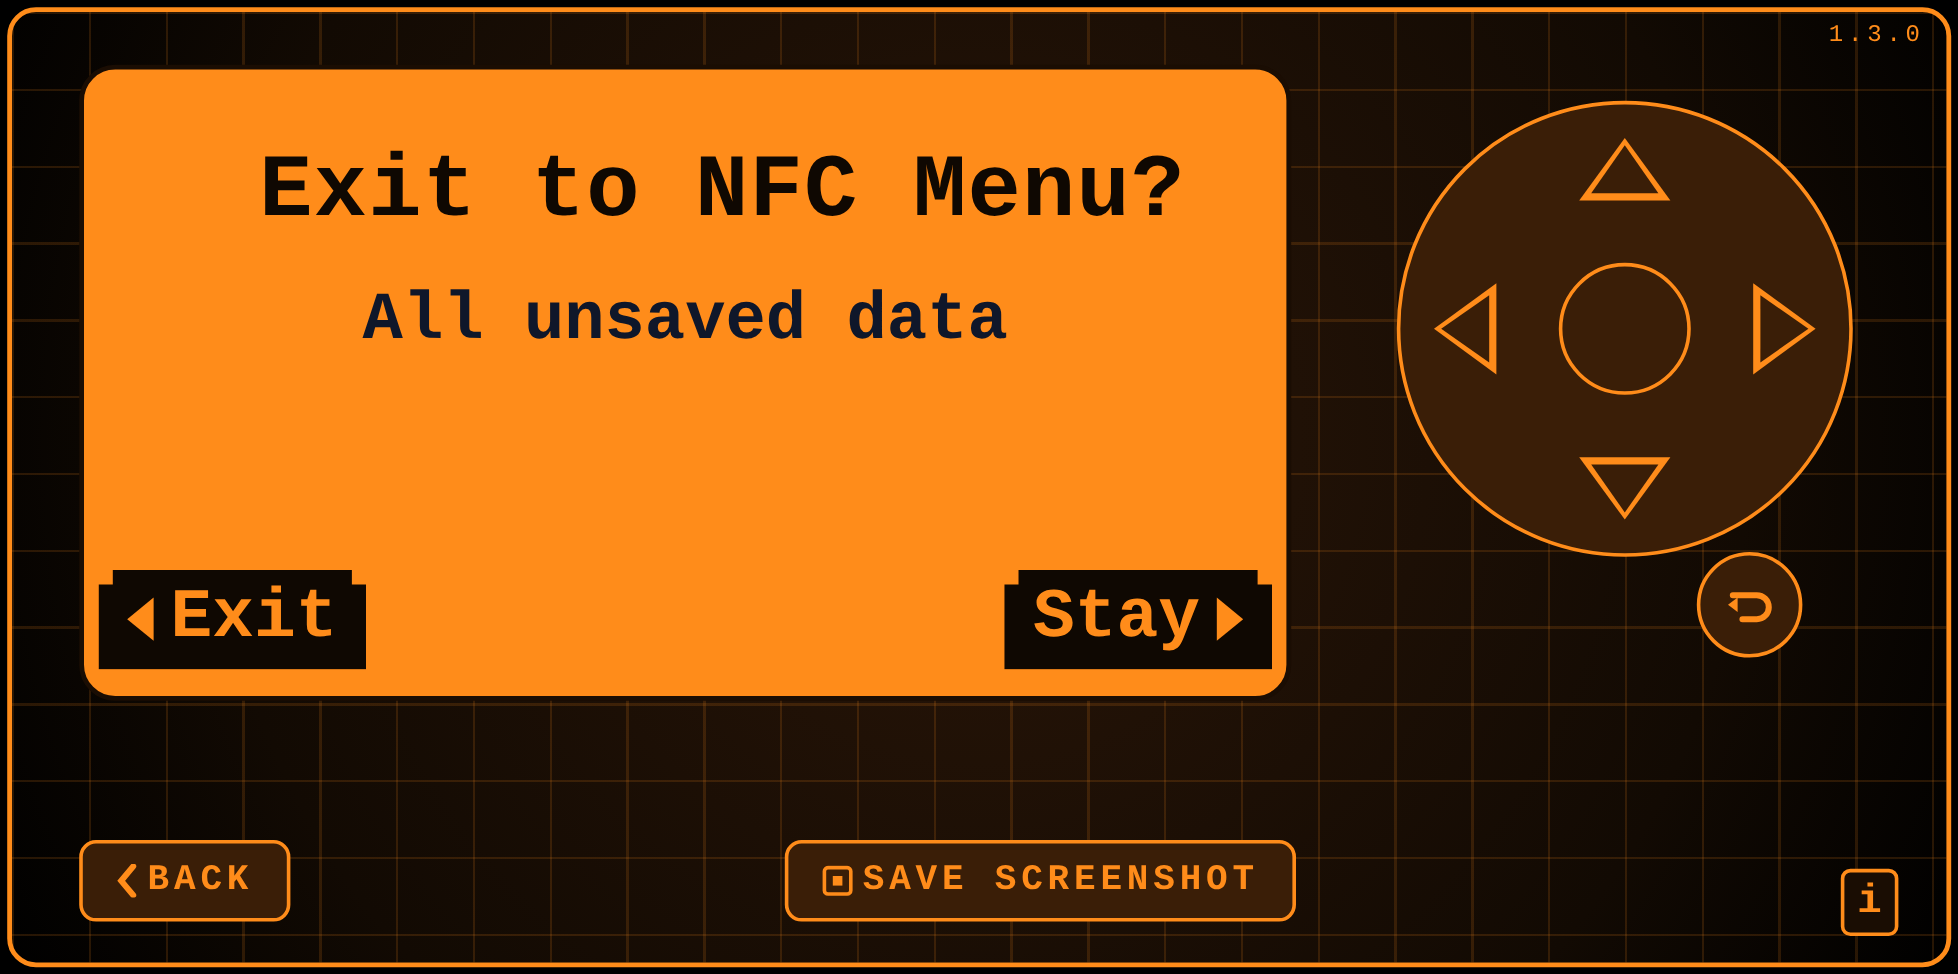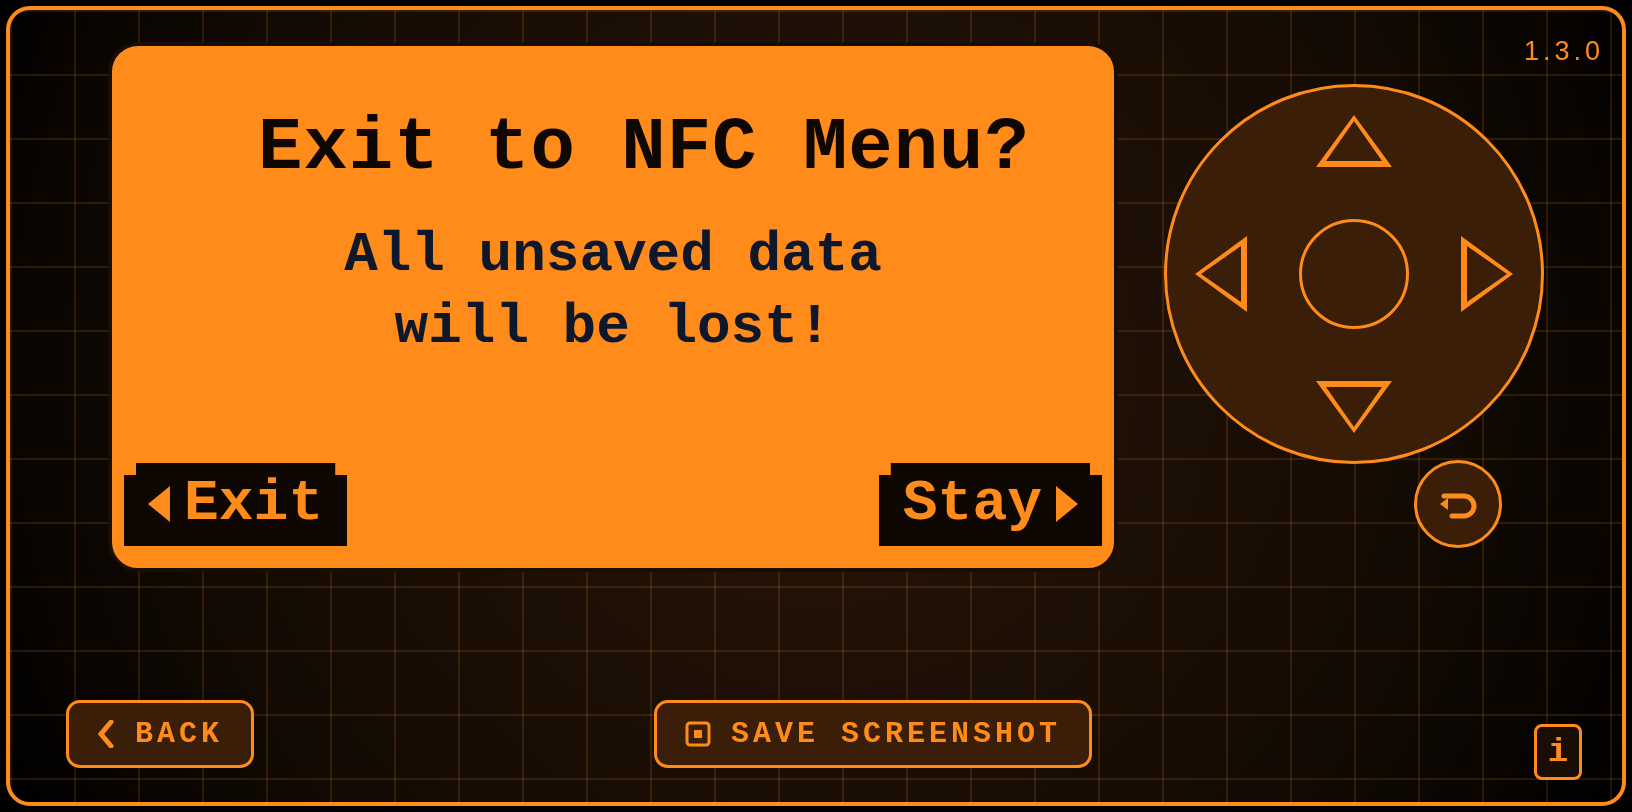--- a/index.html
+++ b/index.html
@@ -20,37 +20,36 @@
     border-radius: 24px;
     background:
       repeating-linear-gradient(to right,  rgba(255,140,26,0.15) 0 2px, transparent 2px 64px),
       repeating-linear-gradient(to bottom, rgba(255,140,26,0.15) 0 2px, transparent 2px 64px),
       radial-gradient(circle at 50% 45%, #2a1608 0%, #120a03 70%, #000 100%);
     overflow: hidden;
   }
 
   .version {
     position: absolute;
-    top: 26px; right: 18px;
-    color: #ff8c1a;
-    font-size: 27px;
+    top: 8px; right: 18px;
+    color: #ff8c1a;
+    font-size: 20px;
     letter-spacing: 4px;
-    font-family: Liberation Sans, sans-serif;
+    font-family: Liberation Mono, monospace;
   }
 
   
   .dialog {
     position: absolute;
-    left: 56px; top: 32px;
+    left: 56px; top: 44px;
     width: 1010px; height: 530px;
     background: #ff8c1a;
     border: 4px solid #1a0d03;
     border-radius: 30px;
     padding: 30px 36px 20px;
-    margin-left: 42px;
   }
   .dialog h1 {
     font-family: "Courier New", monospace;
     font-weight: 900;
     font-size: 74px;
     color: #0f0802;
     letter-spacing: 1px;
     margin: 30px 0 30px 110px;
   }
   .dialog p {
@@ -140,21 +139,21 @@
     bottom: 34px;
     background: #3a1e07;
     border: 3px solid #ff8c1a;
     border-radius: 14px;
     color: #ff8c1a;
     font-family: "Courier New", monospace;
     font-weight: 700;
     font-size: 30px;
     letter-spacing: 4px;
     padding: 14px 28px;
-    display: flex; align-items: center; gap: 20px;
+    display: flex; align-items: center; gap: 8px;
     cursor: pointer;
   }
   .pill.back { left: 56px; }
   .pill.save { left: 644px; }
 
   .info {
     position: absolute;
     bottom: 22px; right: 40px;
     width: 48px; height: 56px;
     border: 3px solid #ff8c1a;
@@ -172,21 +171,20 @@
 <body>
 
 <div class="frame">
 
   <div class="version">1.3.0</div>
 
   <div class="dialog">
     <h1>Exit to NFC Menu?</h1>
     <p>
       <span>All unsaved data</span><br>
-      <span>will be lost!</span>
     </p>
 
     <div class="dlg-btn left">
       <span class="tri-l"></span>
       <span>Exit</span>
     </div>
     <div class="dlg-btn right">
       <span>Stay</span>
       <span class="tri-r"></span>
     </div>

